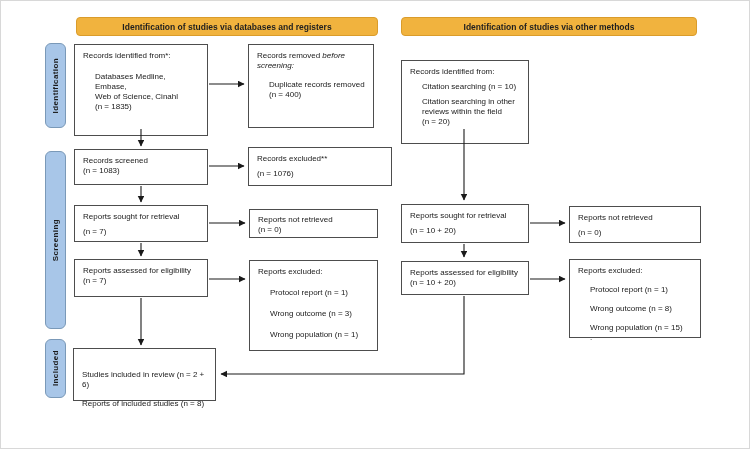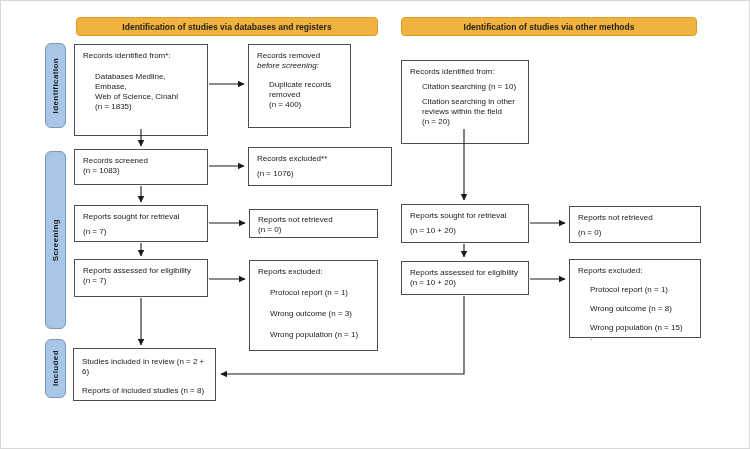--- a/index.html
+++ b/index.html
@@ -53,21 +53,21 @@
     <span>Included</span>
   </div>
 
   <div class="box" style="left:73px;top:43px;width:134px;height:92px;">
     <div class="line">Records identified from*:</div>
     <div class="line indent gap-lg">Databases Medline, Embase,</div>
     <div class="line indent">Web of Science, Cinahl</div>
     <div class="line indent">(n = 1835)</div>
   </div>
 
-  <div class="box" style="left:247px;top:43px;width:103px;height:84px;">
+  <div class="box" style="left:247px;top:43px;width:126px;height:84px;">
     <div class="line"><span>Records removed </span><i>before screening:</i></div>
     <div class="line indent gap">Duplicate records removed</div>
     <div class="line indent">(n = 400)</div>
   </div>
 
   <div class="box" style="left:400px;top:43px;width:128px;height:84px;margin-top:16px;">
     <div class="line">Records identified from:</div>
     <div class="line indent gap-sm">Citation searching (n = 10)</div>
     <div class="line indent gap-sm">Citation searching in other reviews within the field</div>
     <div class="line indent">(n = 20)</div>
@@ -114,21 +114,21 @@
     <div class="line">(n = 10 + 20)</div>
   </div>
   <div class="box" style="left:568px;top:258px;width:132px;height:79px;">
     <div class="line">Reports excluded:</div>
     <div class="line indent gap">Protocol report (n = 1)</div>
     <div class="line indent gap">Wrong outcome (n = 8)</div>
     <div class="line indent gap">Wrong population (n = 15)</div>
     <div class="line indent">.</div>
   </div>
 
-  <div class="box" style="left:72px;top:347px;width:143px;height:53px;padding-top:8px;">
+  <div class="box" style="left:72px;top:347px;width:143px;height:53px;padding-top:21px;">
     <div class="line">Studies included in review (n = 2 + 6)</div>
     <div class="line gap">Reports of included studies (n = 8)</div>
   </div>
 
   <svg class="arrows" width="750" height="449" viewBox="0 0 750 449">
     <defs>
       <marker id="ah" markerWidth="7" markerHeight="7" refX="5.5" refY="3" orient="auto">
         <path d="M0,0 L6,3 L0,6 z" fill="#1a1a1a"></path>
       </marker>
     </defs>

